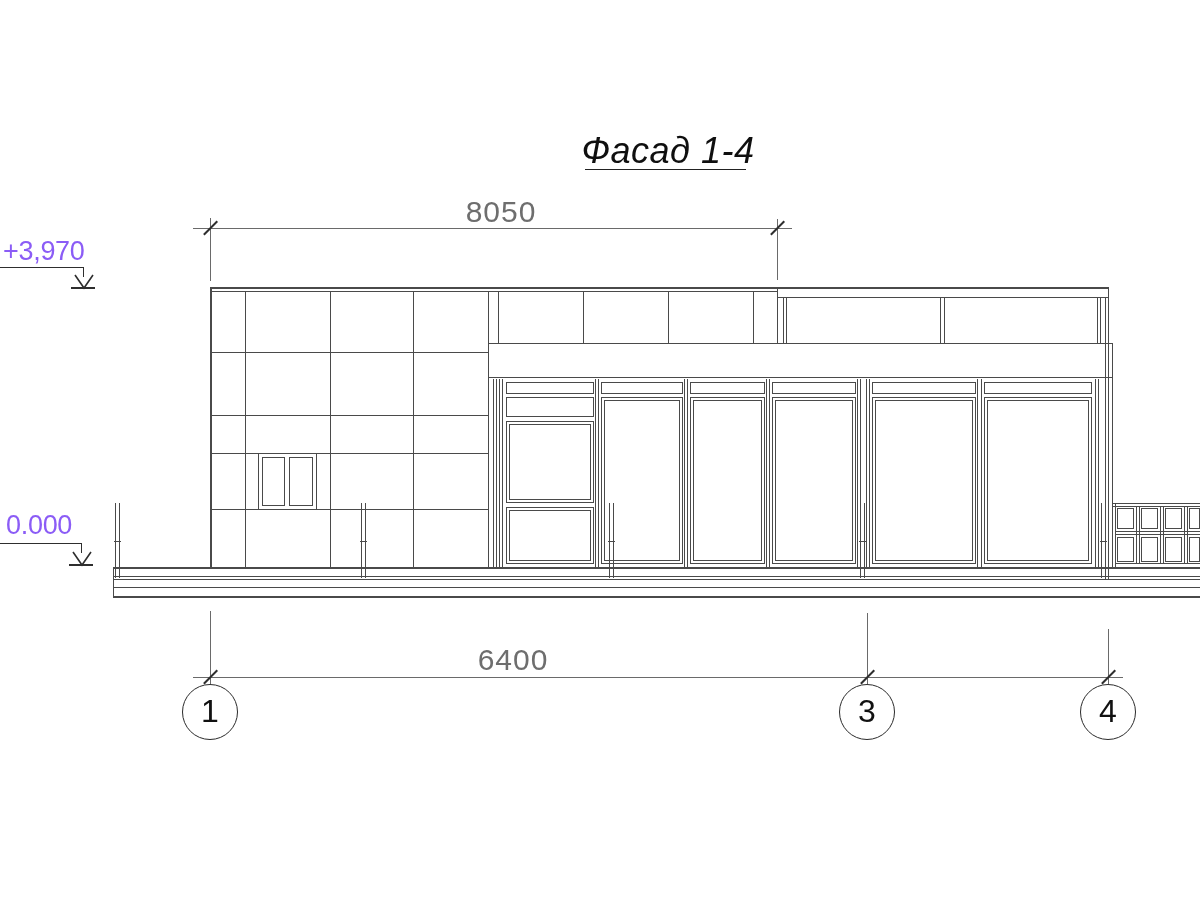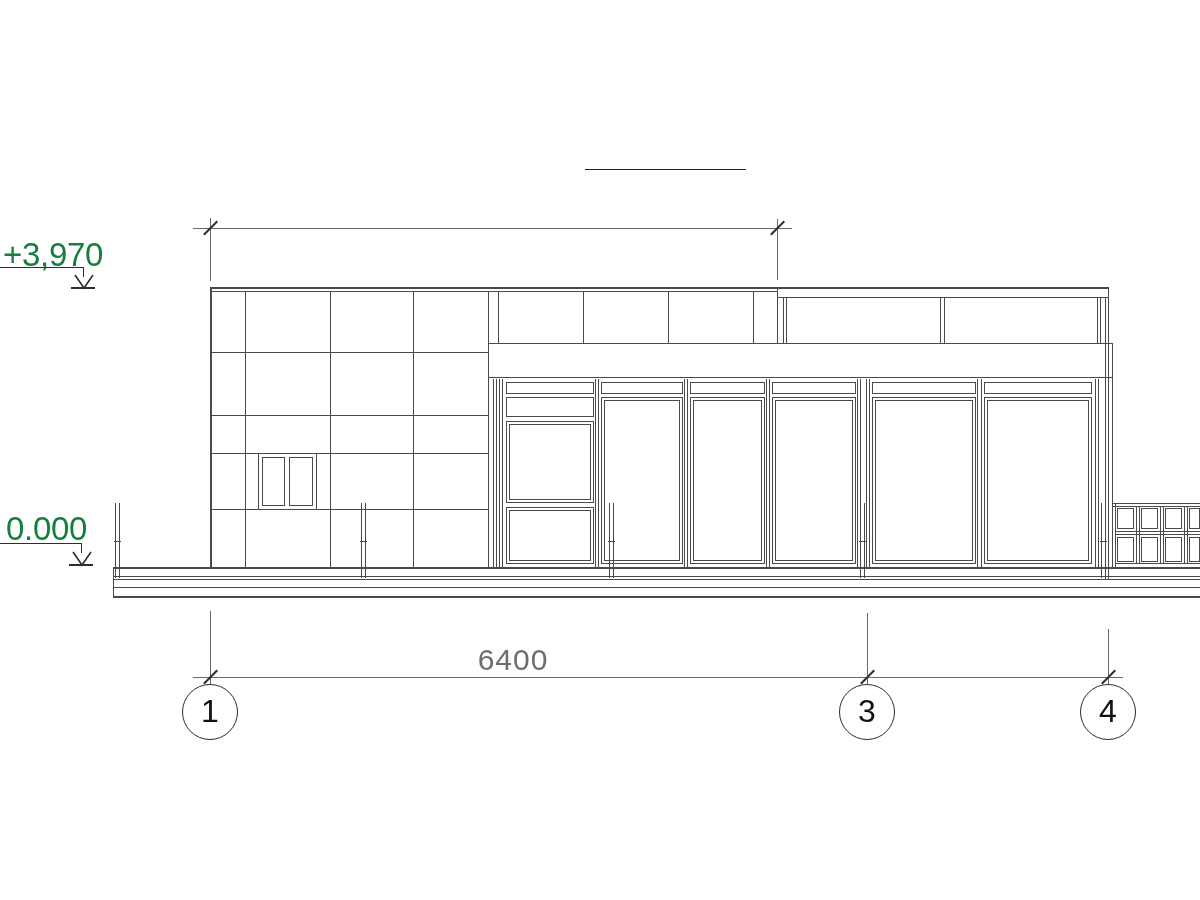--- a/index.html
+++ b/index.html
@@ -3,37 +3,39 @@
 <meta charset="utf-8">
 <style>
   html,body{margin:0;padding:0;background:#fff;}
   .sheet{position:relative;width:1200px;height:900px;background:#fff;overflow:hidden;
          font-family:"Liberation Sans", sans-serif;}
   .abs{position:absolute;}
   .title{position:absolute;left:468px;top:130px;width:400px;text-align:center;
          font-size:36px;font-style:italic;color:#0f0f0f;letter-spacing:0.5px;}
   .title-underline{position:absolute;left:585px;top:169px;width:161px;height:1.4px;background:#222;}
   .dim-text{position:absolute;width:140px;text-align:center;font-size:30px;color:#6e6e6e;letter-spacing:1px;}
-  .elev-text{position:absolute;font-size:33px;color:#15803d;letter-spacing:-0.3px;}
+  .elev-text{position:absolute;font-size:27px;color:#8b5cf6;letter-spacing:-0.3px;}
   .axis-bubble{position:absolute;width:56px;height:56px;border:1.4px solid #2b2b2b;border-radius:50%;
                background:#fff;box-sizing:border-box;text-align:center;line-height:52px;
                font-size:32px;color:#111;}
   .ln{position:absolute;}
   .rect{position:absolute;border:1px solid #4a4a4a;box-sizing:border-box;background:transparent;}
   .tick{position:absolute;width:19px;height:1.8px;background:#2e2e2e;transform:rotate(-45deg);}
   .post{position:absolute;width:5px;border-left:1.3px solid #4a4a4a;border-right:1.3px solid #4a4a4a;box-sizing:border-box;}
   svg{position:absolute;overflow:visible;}
 </style>
 </head>
 <body>
 
 <div class="sheet">
 
+  <div class="title">Фасад 1-4</div>
   <div class="title-underline"></div>
 
+  <div class="dim-text" style="left:431px;top:195px;">8050</div>
   <div class="dim-text" style="left:443px;top:643px;">6400</div>
 
   <div class="elev-text" style="left:3px;top:236px;">+3,970</div>
   <div class="ln" style="left:0;top:267px;width:84px;height:1.3px;background:#2e2e2e;"></div>
   <div class="ln" style="left:83px;top:267px;width:1.3px;height:10px;background:#2e2e2e;"></div>
   <svg width="20" height="14" style="left:74px;top:275px;">
     <polyline points="1,0 10,13 19,0" fill="none" stroke="#2e2e2e" stroke-width="1.6"></polyline>
   </svg>
   <div class="ln" style="left:71px;top:287px;width:24px;height:1.5px;background:#2e2e2e;"></div>
 

